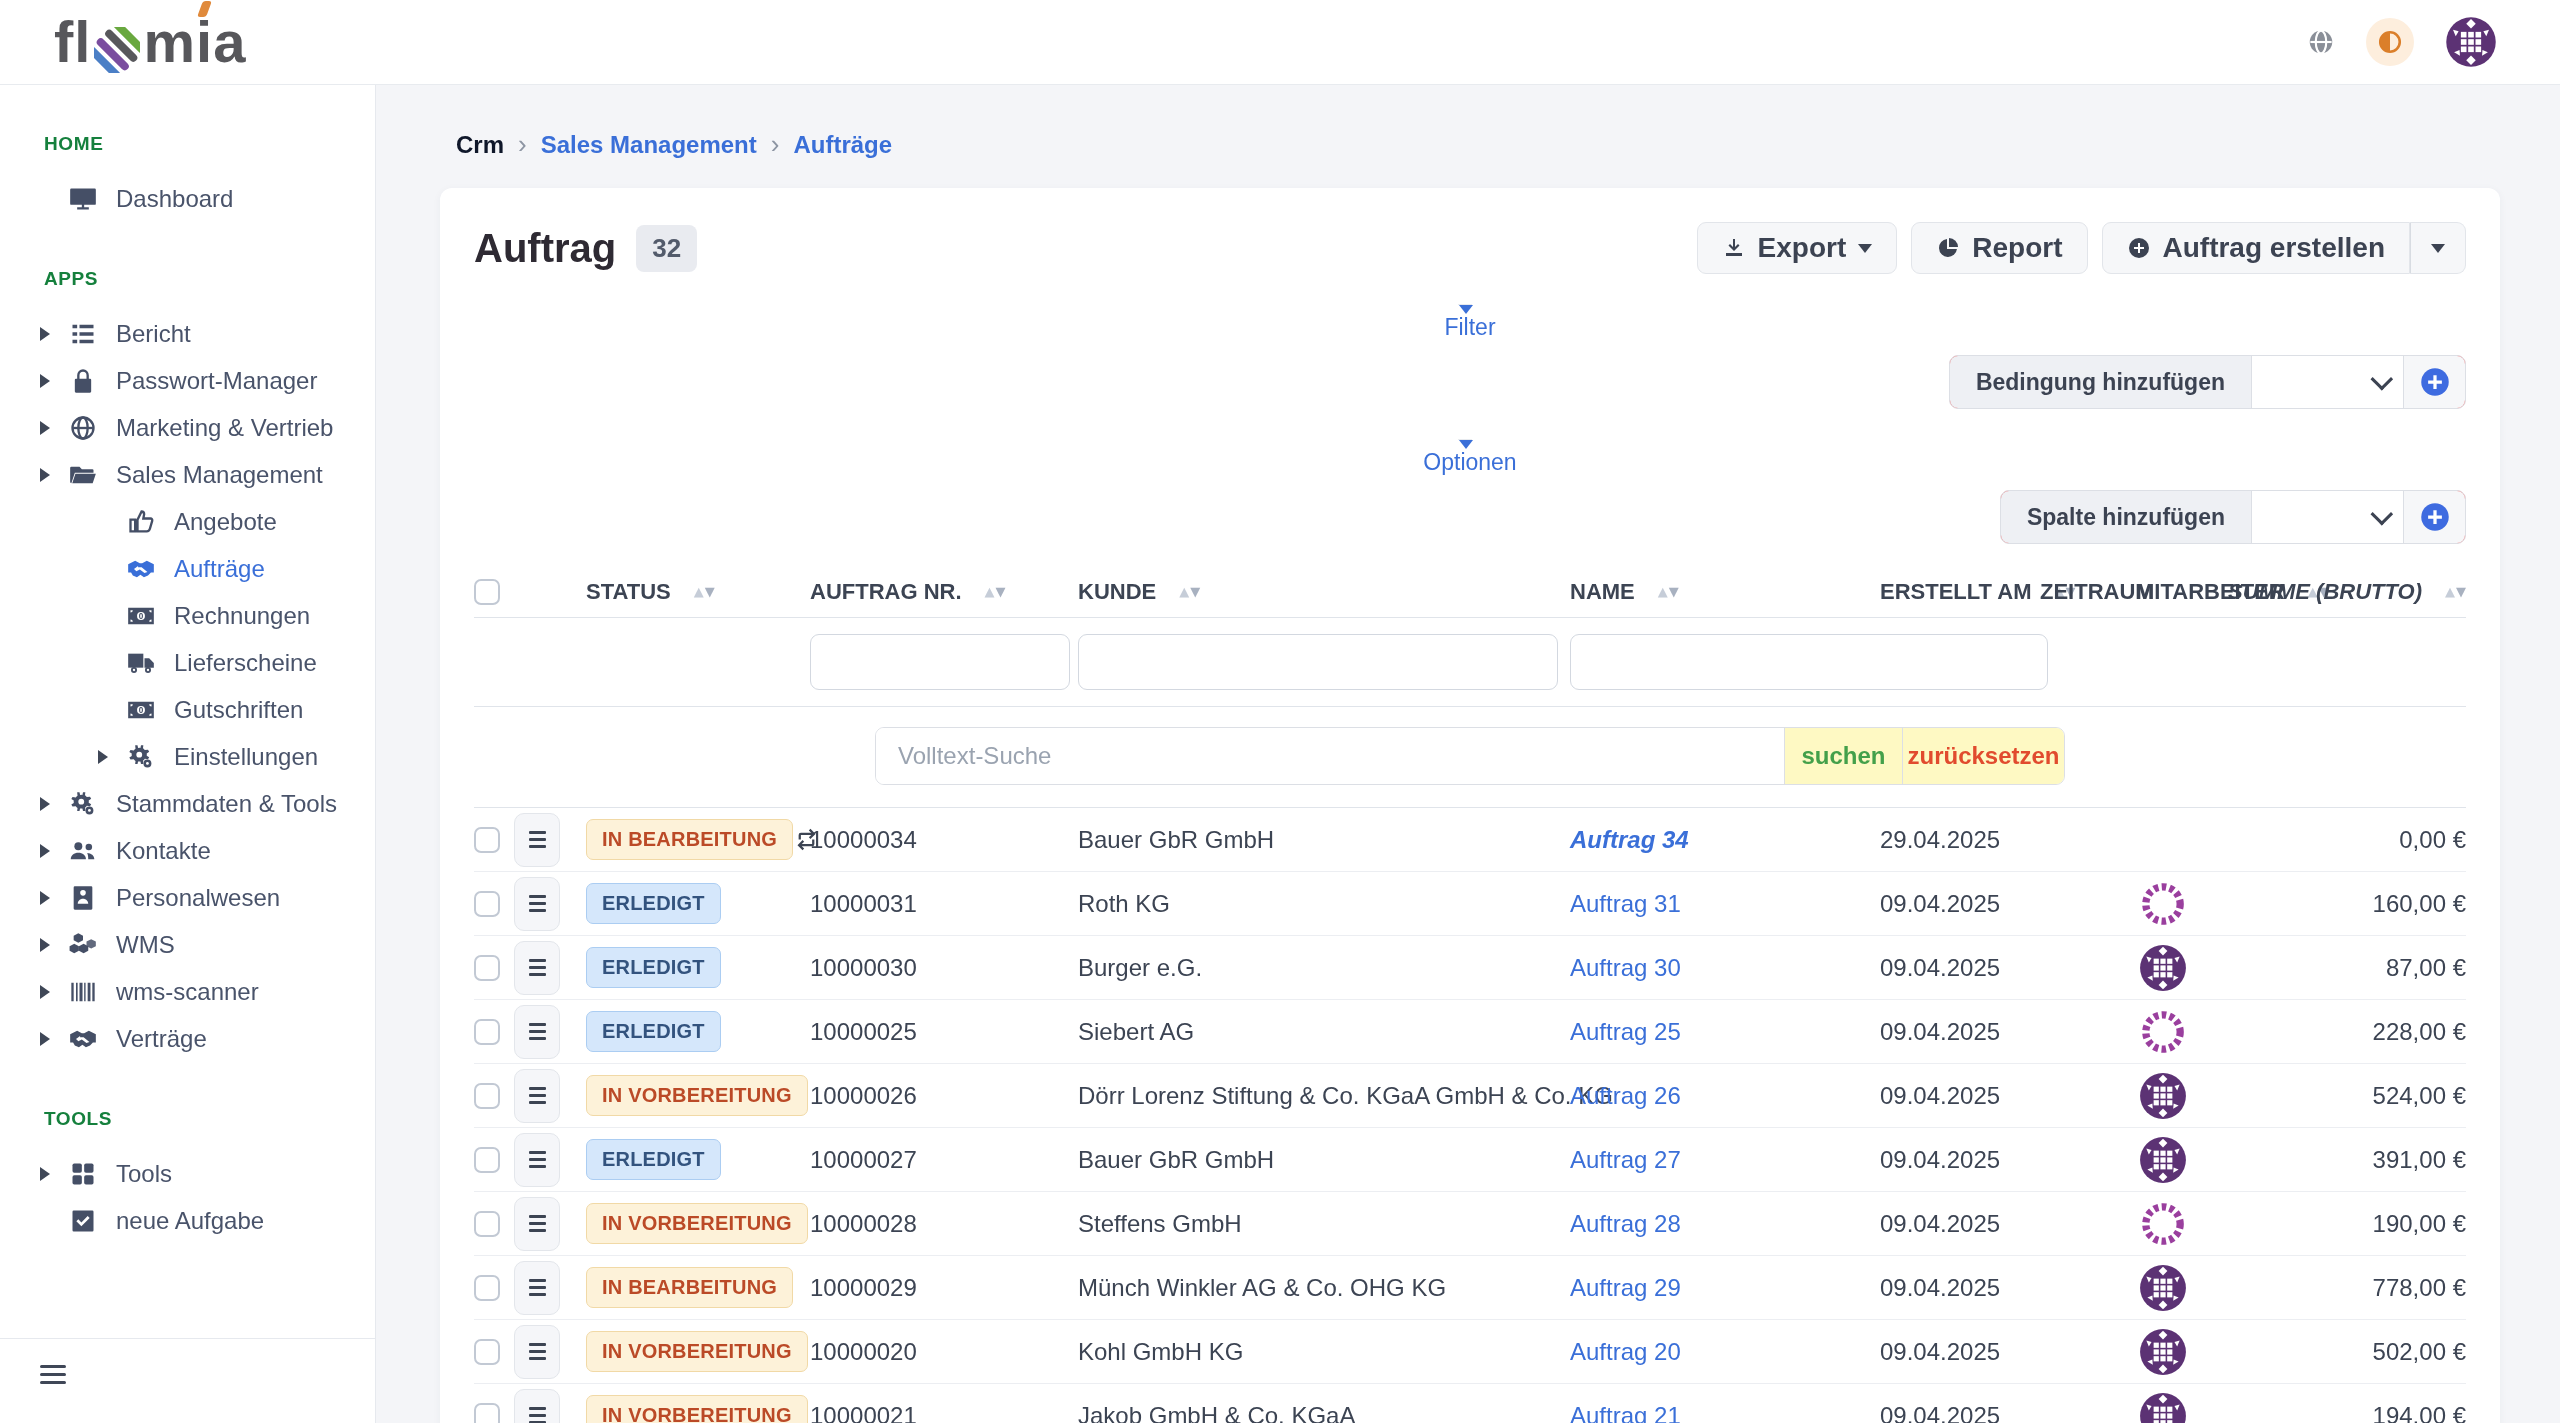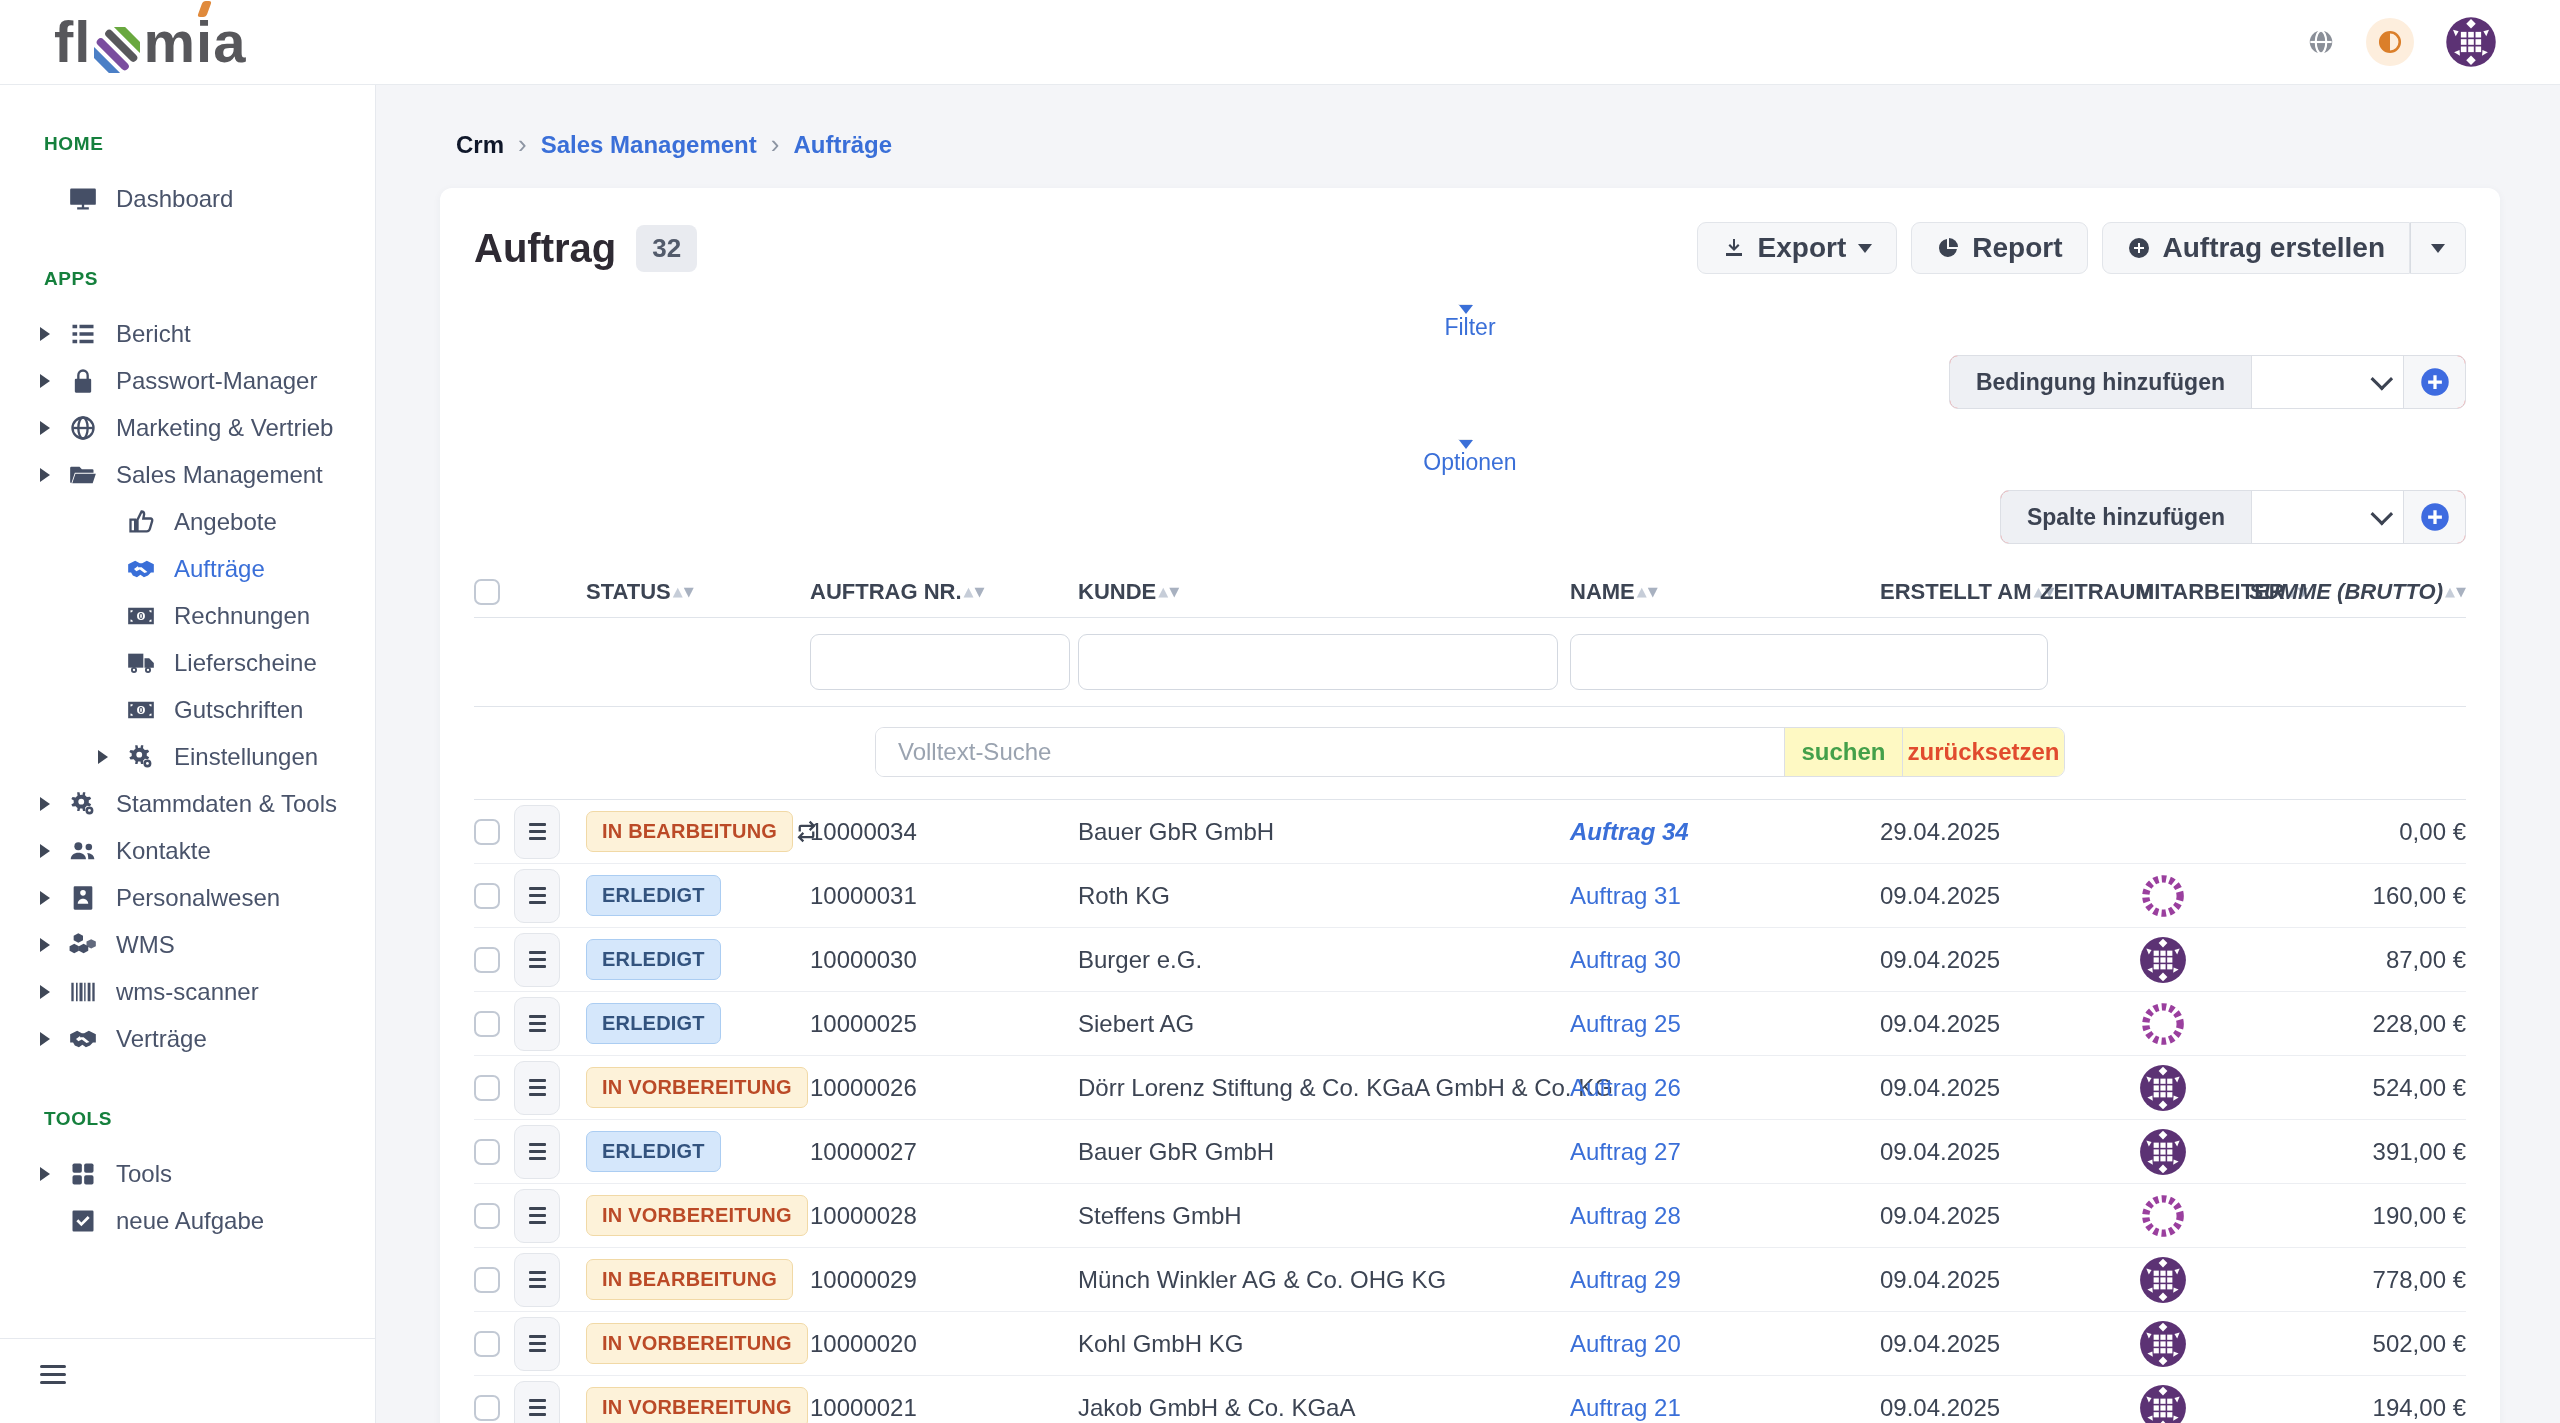--- a/index.html
+++ b/index.html
@@ -91,34 +91,34 @@
     transform: rotate(45deg) translateY(-4px); }
   .ig-plus { width: 62px; background: #f6f7f9; border-left: 1px solid #dcdfe5;
     display: flex; align-items: center; justify-content: center; cursor: pointer; }
   .ig-plus svg { width: 30px; height: 30px; }
 
   
   .grid-cols { display: grid;
     grid-template-columns: 40px 72px 224px 268px 492px 310px 160px 96px 154px 176px; }
   .thead { align-items: center; height: 52px; margin-top: 22px;
     border-bottom: 1px solid #e0e4ea; font-size: 22px; font-weight: 700; color: #3c4453; }
-  .th { display: flex; align-items: center; gap: 2px; white-space: nowrap; }
+  .th { display: flex; align-items: center; gap: 23px; white-space: nowrap; }
   .th.right { justify-content: flex-end; font-style: italic; }
   .sort { display: inline-flex; flex-direction: row; font-size: 13px; line-height: 1;
     font-family: "DejaVu Sans", sans-serif; }
   .sort .up { color: #c6cdd8; } .sort .dn { color: #a8b1c0; margin-left: 1px; }
 
   .tfilter { align-items: center; padding: 16px 0; border-bottom: 1px solid #e0e4ea; }
   .f-input { height: 56px; border: 1px solid #d3d8e0; border-radius: 9px; width: 260px;
     font-size: 24px; padding: 0 14px; outline: none; background: #fff; }
   .f-kunde { width: 480px; } .f-name { width: 478px; grid-column: 6 / 8; }
 
   .tsearch { display: flex; justify-content: center; padding: 20px 0 22px;
     border-bottom: 1px solid #e0e4ea; }
-  .search-group { display: flex; width: 1190px; height: 50px; border: 1px solid #dcdfe5;
+  .search-group { display: flex; width: 1190px; height: 58px; border: 1px solid #dcdfe5;
     border-radius: 9px; overflow: hidden; background: #fff; }
   .search-group input { flex: 1; border: none; outline: none; font-size: 24px; padding: 0 22px;
     color: #3c4453; font-family: inherit; }
   .search-group input::placeholder { color: #9aa3b0; }
   .sg-btn { display: flex; align-items: center; justify-content: center; background: #fef9c3;
     border-left: 1px solid #dcdfe5; font-size: 24px; font-weight: 700; cursor: pointer; }
   .sg-search { width: 118px; color: var(--green); }
   .sg-reset { width: 162px; color: var(--red); }
 
   .trow { align-items: center; height: 64px; border-bottom: 1px solid #eceef2;

